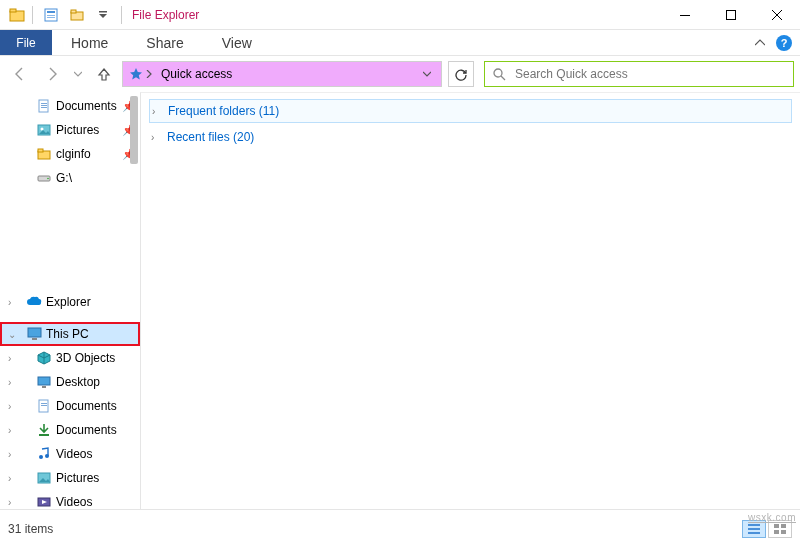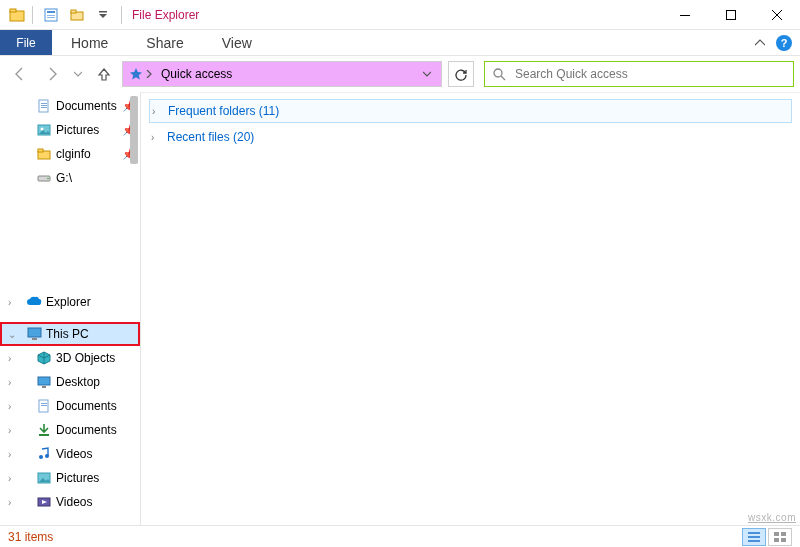--- a/index.html
+++ b/index.html
@@ -55,21 +55,21 @@
   .tree-item.highlighted { outline: 2px solid #e81123; outline-offset: -2px; }
   .tree-gap { height: 100px; }
 
   
   .content { flex: 1; border-left: 1px solid #e5e5e5; padding: 6px 8px; position: relative; background: #fff; border-top: 1px solid #eee;}
   .group { height: 24px; display: flex; align-items: center; gap: 6px; color: #0066cc; font-size: 12px; padding-left: 2px; margin-bottom: 2px;}
   .group .chev { color: #777; font-size: 10px; width: 10px; }
   .group.first { border: 1px solid #bcdffb; background: #f5fbff; }
 
   
-  .statusbar { position: absolute; bottom: 0; left: 0; right: 0; height: 22px; border-top: 1px solid #e5e5e5; display: flex; align-items: center; padding: 0 8px; font-size: 12px; color: #c2410c; background: #fff;}
+  .statusbar { position: absolute; bottom: 0; left: 0; right: 0; height: 38px; border-top: 1px solid #e5e5e5; display: flex; align-items: center; padding: 0 8px; font-size: 12px; color: #404040; background: #fff;}
   .statusbar .spacer { flex: 1; }
   .statusbar .viewbtn { width: 24px; height: 18px; border: 1px solid #ccc; margin-left: 2px; display: flex; align-items: center; justify-content: center; }
   .statusbar .viewbtn.active { background: #cde8ff; border-color: #7bb6e8; }
 
   .watermark { position: absolute; right: 4px; bottom: 24px; font-size: 10px; color: #b5b5b5; letter-spacing: 0.5px; text-decoration: underline; }
 
   svg { display: block; }
 </style>
 </head>
 <body>

